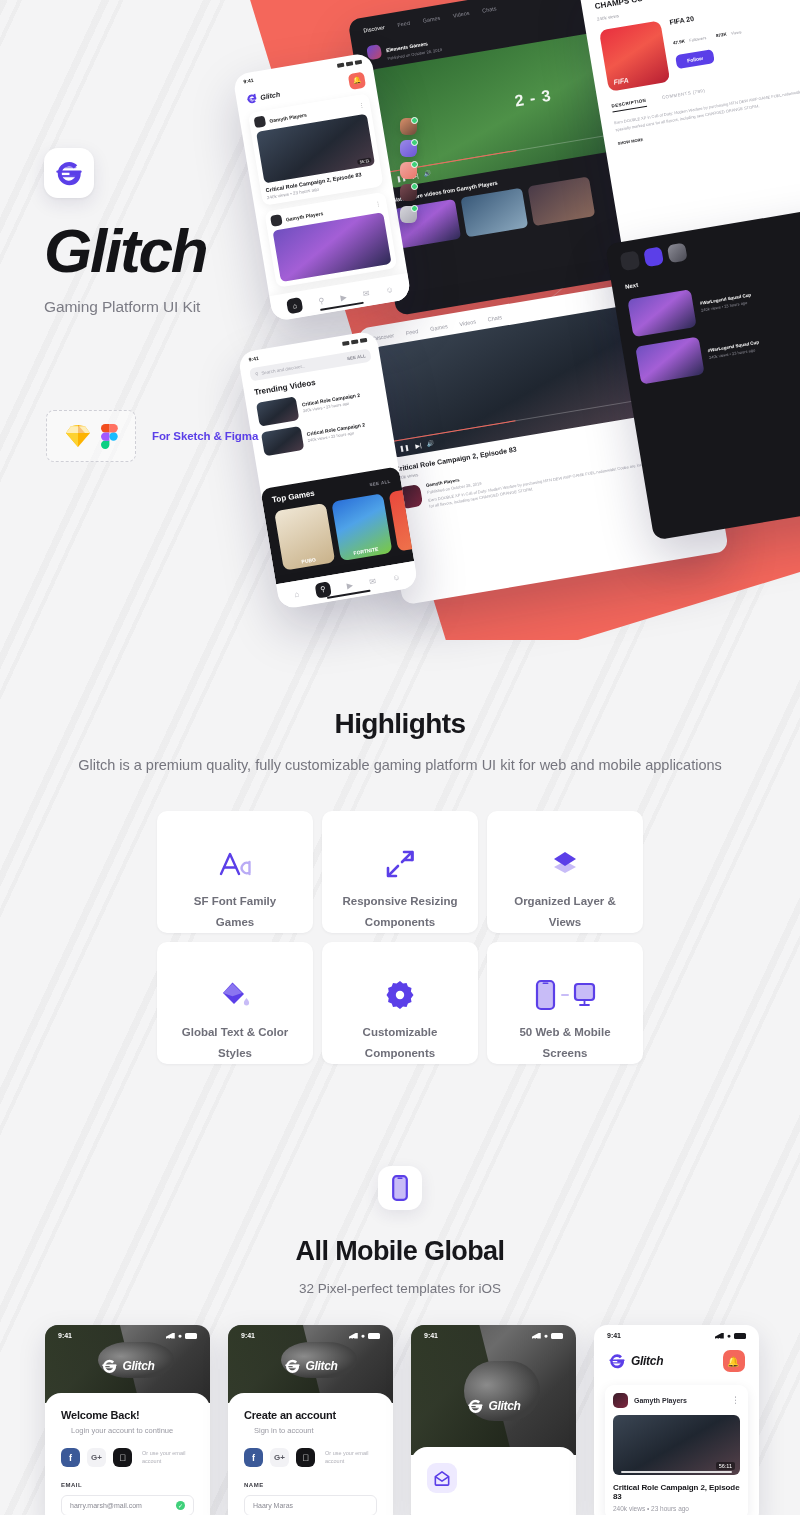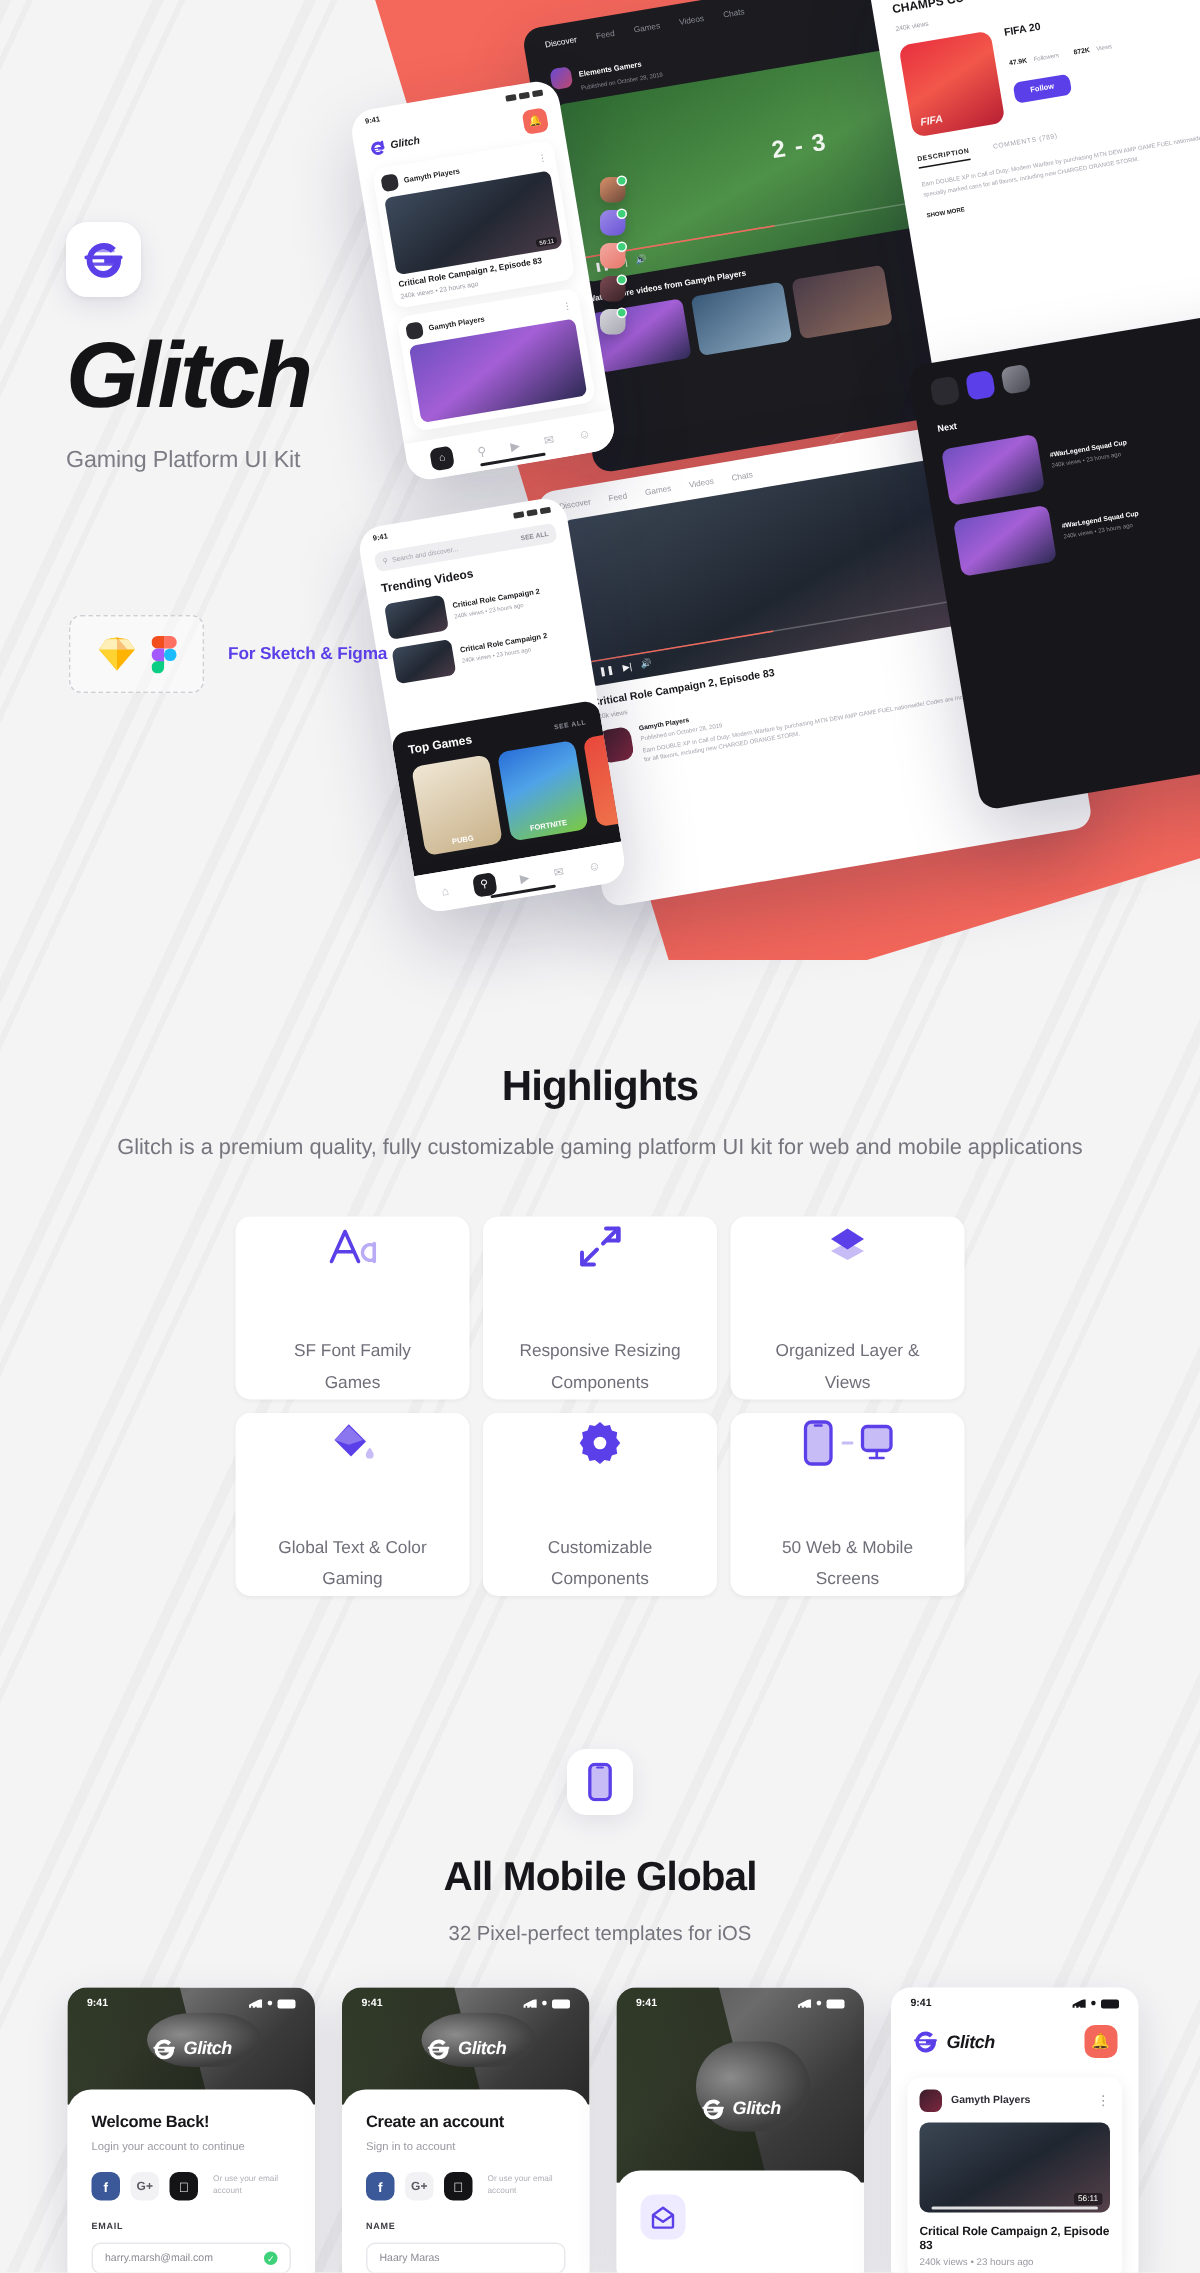--- a/index.html
+++ b/index.html
@@ -214,22 +214,23 @@
   .w4-item span{ font-size:4px; color:#8b8b95; display:block; margin-top:2px; }
 
   
   .section{ position:relative; z-index:3; }
   .h-title{ text-align:center; font-size:28px; font-weight:700; color:#17171b; letter-spacing:-.6px; }
   .h-sub{ text-align:center; font-size:14.5px; color:#75757e; line-height:1.52; margin-top:14px; }
   .highlights{ margin-top:35px; width:486px; margin-left:auto; margin-right:auto;
     display:grid; grid-template-columns:repeat(3,1fr); gap:9px; }
   .hcard{
     background:#fff; border-radius:10px; height:122px;
-    display:flex; flex-direction:column; align-items:center; justify-content:space-between;
+    display:flex; flex-direction:column; align-items:center; justify-content:flex-end;
     box-shadow:0 1px 3px rgba(20,20,40,.05);
+    font-weight:bold;
   }
   .hicon{ height:40px; display:flex; align-items:center; justify-content:center; margin-bottom:7px; }
   .hlabel{ text-align:center; font-size:11.5px; color:#6f6f79; line-height:1.85; }
 
   
   .ms-badge{
     width:44px; height:44px; border-radius:13px; background:#fff; margin:0 auto;
     box-shadow:0 5px 16px rgba(40,30,90,.09); display:flex; align-items:center; justify-content:center;
   }
   .ms-title{ text-align:center; font-size:27px; font-weight:700; color:#17171b;
@@ -255,21 +256,21 @@
     background:linear-gradient(120deg,#2f3a24,#1d2417); transform:rotate(-14deg); opacity:.85; }
   .sc-hero .pad{ position:absolute; left:32%; top:22%; width:46%; height:46%;
     background:radial-gradient(ellipse at 30% 40%,#8b8b8b,#3d3d3d 70%); border-radius:40%/50%; filter:blur(.4px); }
   .sc-logo{ position:absolute; left:50%; top:52%; transform:translate(-50%,-50%);
     display:flex; align-items:center; gap:5px; }
   .sc-logo-txt{ font-size:12px; font-weight:700; font-style:italic; color:#fff; letter-spacing:-.3px; }
 
   .sc-sheet{ position:absolute; left:0; right:0; bottom:0; top:68px; background:#fff;
     border-radius:16px 16px 0 0; padding:16px 16px 0; }
   .sc-h1{ font-size:11px; font-weight:700; color:#17171b; letter-spacing:-.2px; }
-  .sc-h2{ font-size:7.5px; color:#9a9aa3; margin-top:5px; }
+  .sc-h2{ font-size:7.5px; color:#9a9aa3; margin-top:5px;margin-left:10px; }
   .sc-socials{ display:flex; align-items:center; gap:7px; margin-top:13px; }
   .soc{ width:19px; height:19px; border-radius:6px; display:flex; align-items:center;
     justify-content:center; font-size:9px; font-weight:700; }
   .soc.fb{ background:#3b5998; color:#fff; }
   .soc.gg{ background:#f2f2f5; color:#5a5a63; font-size:8px; }
   .soc.ap{ background:#141417; color:#fff; }
   .soc-or{ font-size:5.5px; color:#b0b0b8; margin-left:3px; line-height:1.3; width:52px; }
   .sc-flabel{ font-size:6px; font-weight:700; color:#3a3a42; letter-spacing:.5px; margin-top:15px; }
   .sc-field{ margin-top:7px; height:21px; border:1px solid #e8e8ec; border-radius:6px;
     display:flex; align-items:center; padding:0 8px; font-size:7px; color:#8a8a93; }
@@ -634,21 +635,21 @@
     <div class="hcard">
       <span class="hicon">
         <svg width="32" height="30" viewBox="0 0 32 30">
           <path d="M13.5 2.5 25 14 15 24 4 13z" fill="#5B3FE8"></path>
           <path d="M4 13 13.5 3.6 23 13l-9.5 3.2z" fill="#8B76F0"></path>
           <path d="M27.5 18c1.8 2.3 2.6 3.6 2.6 4.8a2.6 2.6 0 1 1-5.2 0c0-1.2.8-2.5 2.6-4.8z" fill="#C8BCF7"></path>
         </svg>
       </span>
       <div class="hlabel">
         <span>Global Text &amp; Color</span><br>
-        <span>Gaming</span>
+        <span>Styles</span>
       </div>
     </div>
 
     <div class="hcard">
       <span class="hicon">
         <svg width="28" height="28" viewBox="0 0 28 28">
           <path fill="#5B3FE8" d="M14 0l3 2.6L20.6 2l1.3 3.6 3.6 1.3-.6 3.7L27.5 14l-2.6 3.4.6 3.7-3.6 1.3-1.3 3.6-3.6-.6L14 28l-3.4-2.6-3.6.6-1.3-3.6L2.1 21l.6-3.7L.5 14l2.2-3.4-.6-3.7L5.7 5.6 7 2l3.6.6z"></path>
           <circle cx="14" cy="14" r="4.2" fill="#fff"></circle>
         </svg>
       </span>

